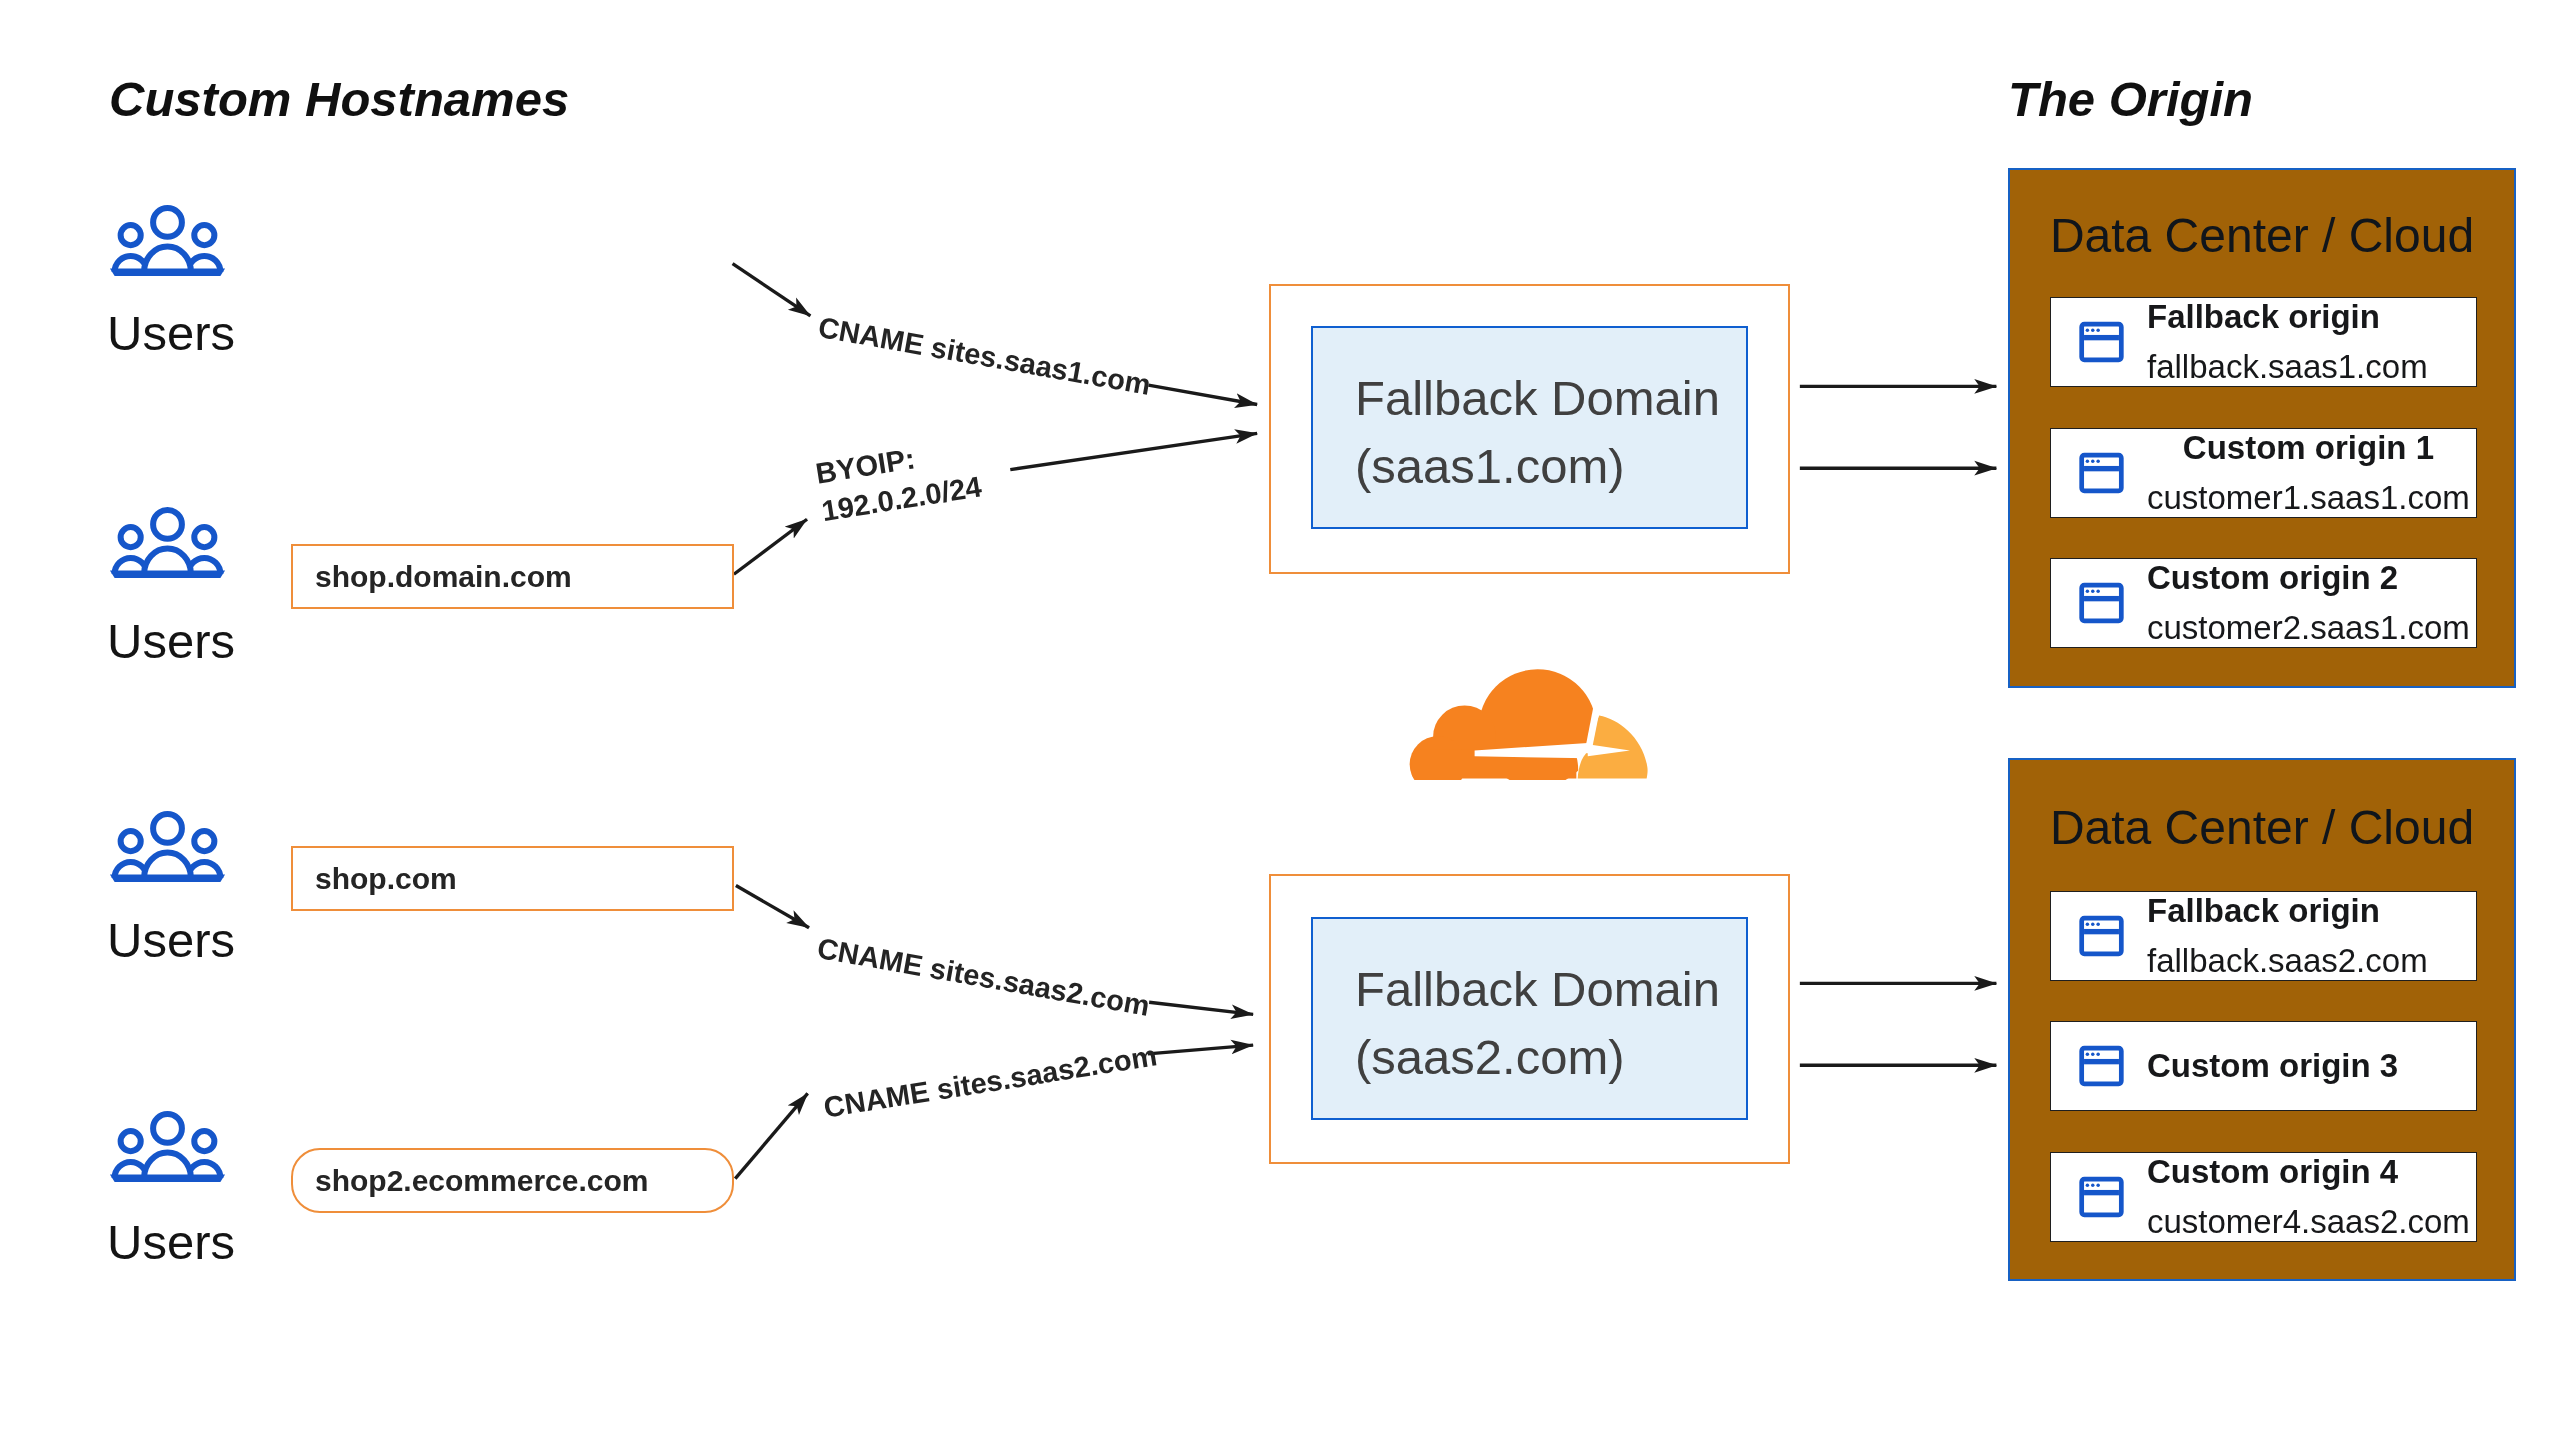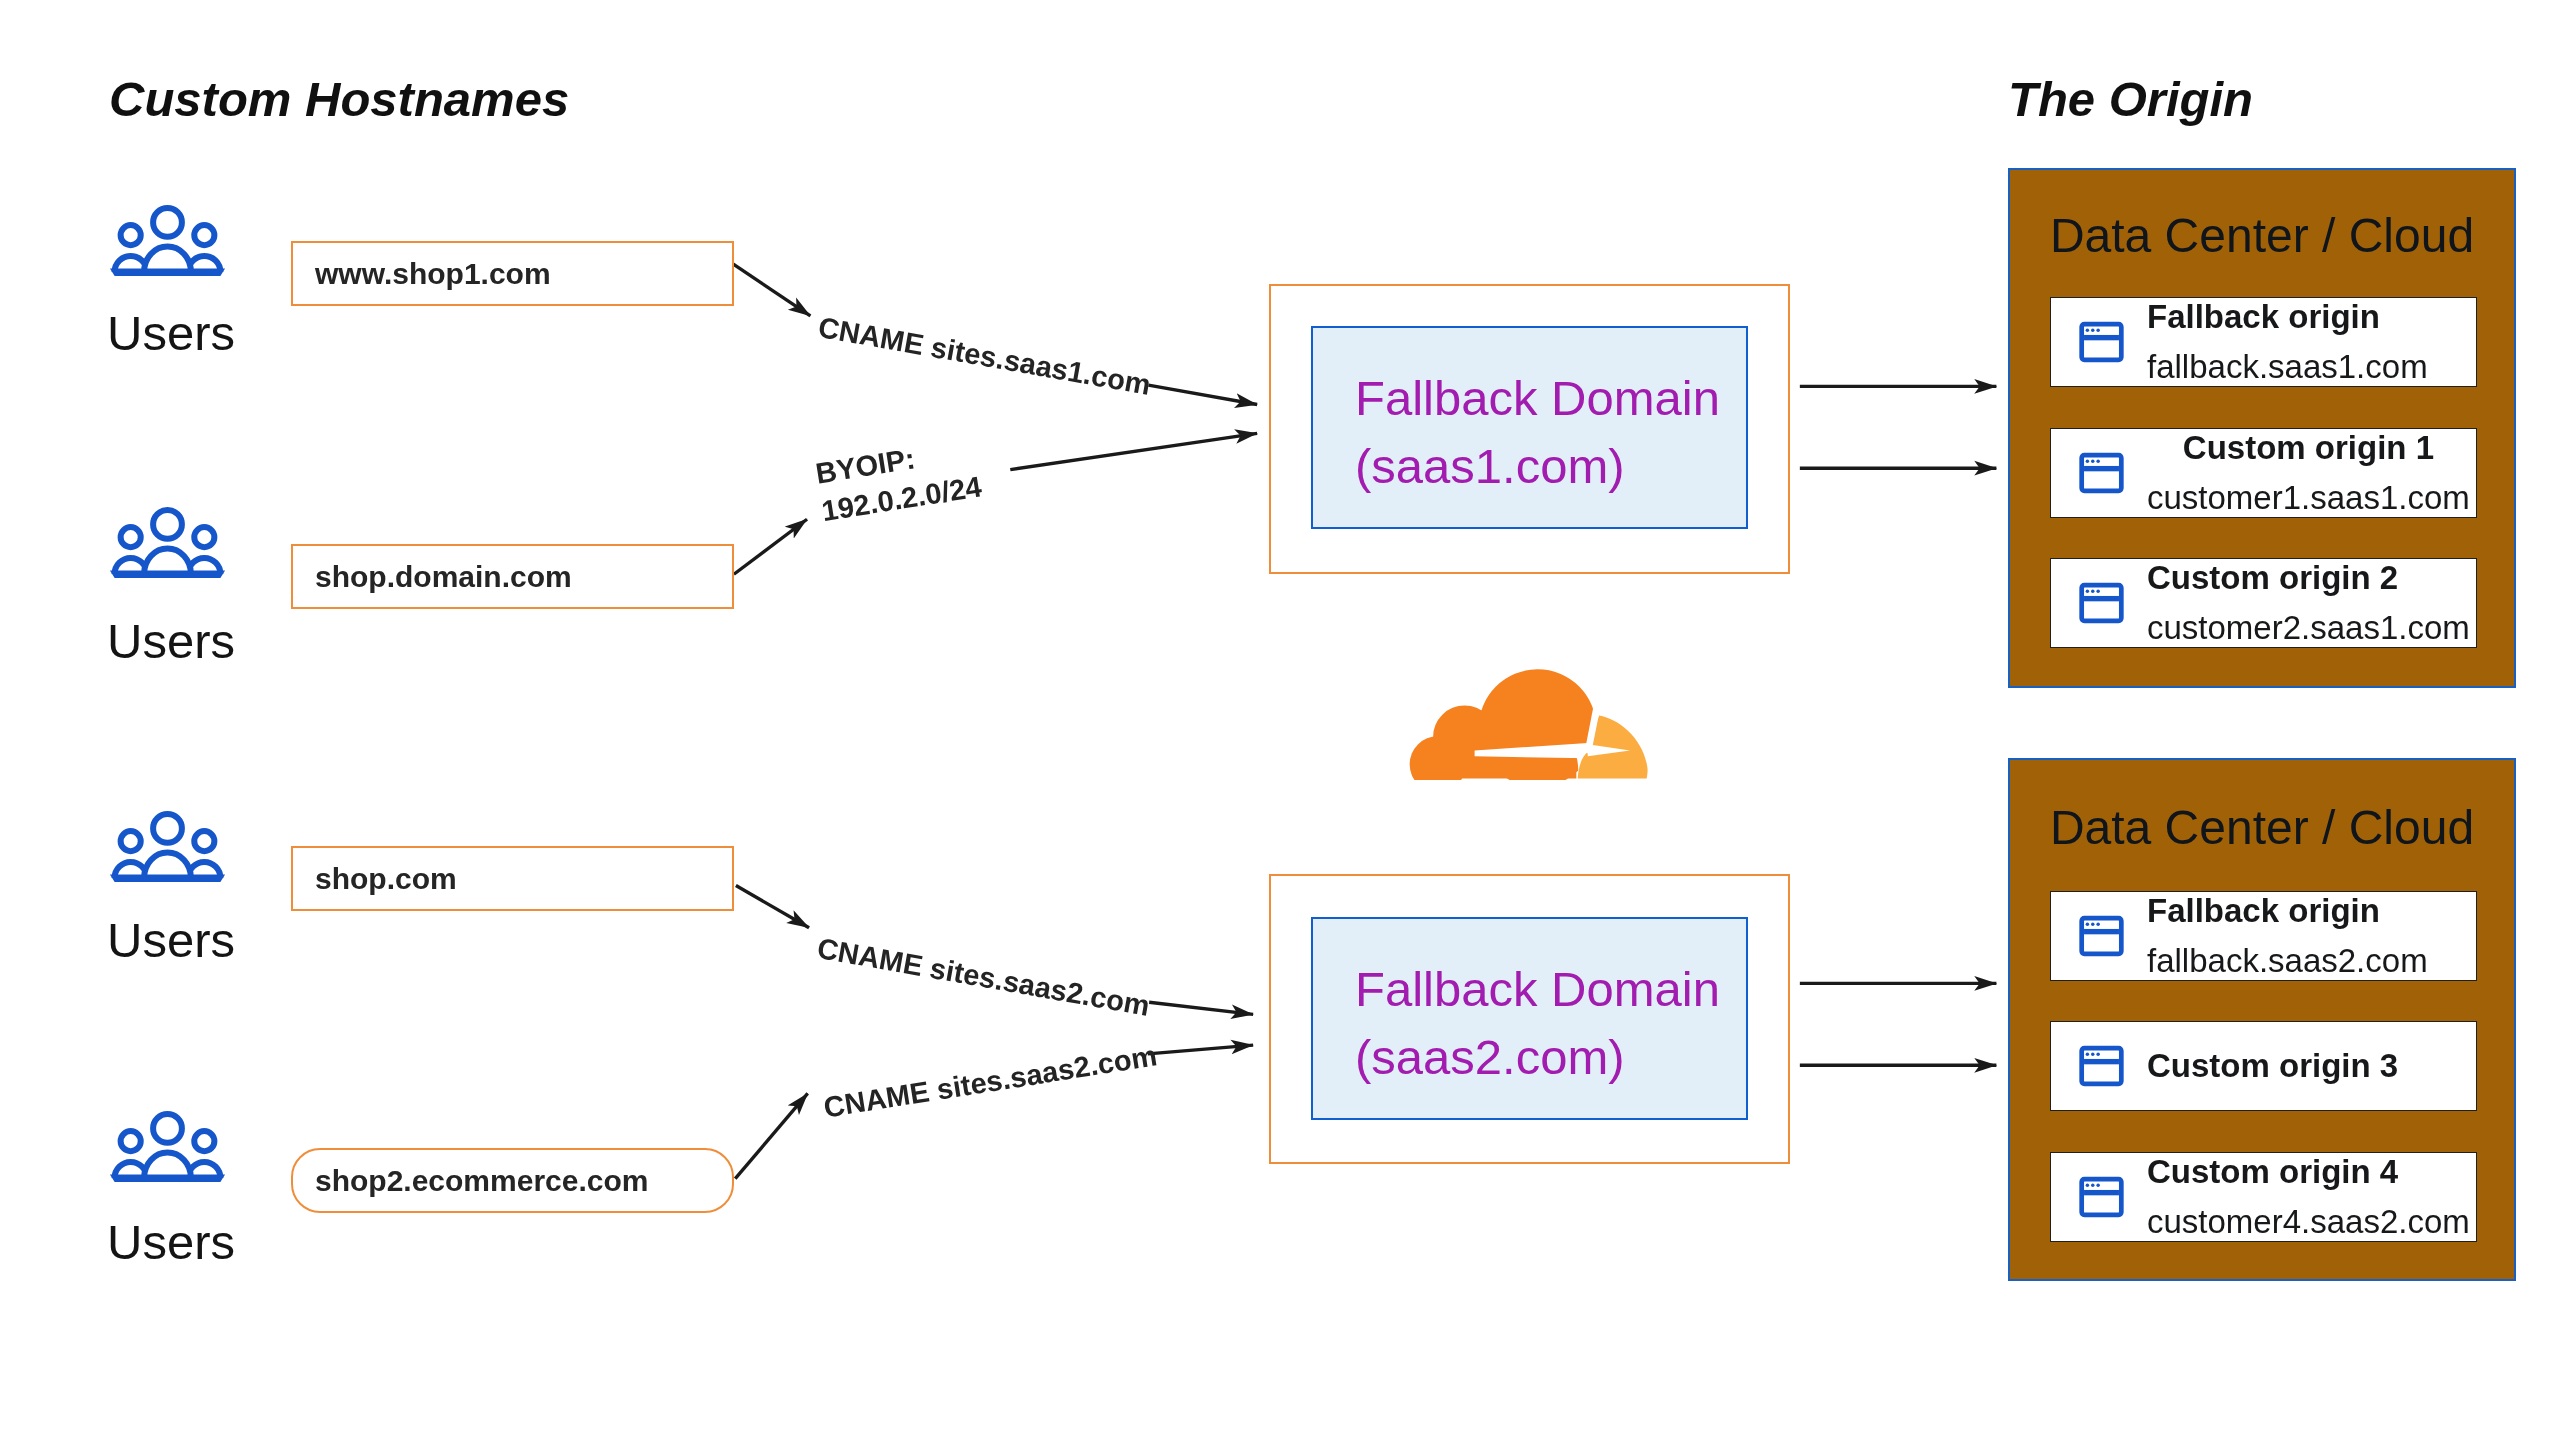--- a/index.html
+++ b/index.html
@@ -13,21 +13,21 @@
   .hostbox{
     box-sizing:border-box;width:443px;height:65px;background:#ffffff;
     border:2.7px solid #EF8E3A;display:flex;align-items:center;
   }
   .hostbox span{font-size:30px;font-weight:700;color:#252525;padding-left:22px;white-space:nowrap;}
   .fb-outer{box-sizing:border-box;width:521px;height:290px;border:2.7px solid #EF8E3A;background:#ffffff;}
   .fb-inner{
     box-sizing:border-box;width:437px;height:203px;border:2.7px solid #0F5FD0;background:#E2EFF9;
     display:flex;flex-direction:column;justify-content:center;padding-top:9.4px;
   }
-  .fb-inner div{font-size:49px;font-weight:400;color:#a21caf;line-height:68px;padding-left:42px;white-space:nowrap;}
+  .fb-inner div{font-size:49px;font-weight:400;color:#404040;line-height:68px;padding-left:42px;white-space:nowrap;}
   .dc-box{box-sizing:border-box;width:508px;border:2.7px solid #1761C4;background:#a16207;}
   .dc-title{width:100%;text-align:center;font-size:48px;font-weight:400;color:#10151b;line-height:48px;white-space:nowrap;}
   .origin-card{
     box-sizing:border-box;position:absolute;left:40px;width:427px;height:90px;background:#ffffff;
     border:1.3px solid #1f1f1f;display:flex;align-items:center;
   }
   .origin-card .icon-wrap{margin-left:27.5px;width:45px;height:42px;flex:0 0 auto;}
   .origin-card .card-text{margin-left:23.5px;display:flex;flex-direction:column;}
   .card-name{font-size:33px;font-weight:700;color:#17181a;line-height:50px;white-space:nowrap;}
   .card-host{font-size:33px;font-weight:400;color:#17181a;line-height:50px;white-space:nowrap;}
@@ -72,23 +72,20 @@
       <path d="M11,103 A24,24 0 0 1 59,103" fill="#ffffff" stroke="#1556CA" stroke-width="9"></path>
       <path d="M121,103 A24,24 0 0 1 169,103" fill="#ffffff" stroke="#1556CA" stroke-width="9"></path>
       <circle cx="35" cy="48" r="15" fill="#ffffff" stroke="#1556CA" stroke-width="9"></circle>
       <circle cx="145" cy="48" r="15" fill="#ffffff" stroke="#1556CA" stroke-width="9"></circle>
       <path d="M55,103 A35,38 0 0 1 125,103" fill="#ffffff" stroke="#1556CA" stroke-width="9"></path>
       <circle cx="90" cy="29" r="21.5" fill="#ffffff" stroke="#1556CA" stroke-width="9"></circle>
       <path d="M4,98 L176,98 L169,109 L11,109 Z" fill="#1556CA"></path>
     </svg>
   </div>
   <div class="abs users-label" style="left:107px;top:309px;">Users</div>
-  <div class="abs hostbox" style="left:291px;top:241px;">
-    <span>www.shop1.com</span>
-  </div>
 
   <div class="abs" style="left:107px;top:505px;width:121px;height:77px;">
     <svg width="121" height="77" viewBox="0 0 180 115" fill="none">
       <path d="M11,103 A24,24 0 0 1 59,103" fill="#ffffff" stroke="#1556CA" stroke-width="9"></path>
       <path d="M121,103 A24,24 0 0 1 169,103" fill="#ffffff" stroke="#1556CA" stroke-width="9"></path>
       <circle cx="35" cy="48" r="15" fill="#ffffff" stroke="#1556CA" stroke-width="9"></circle>
       <circle cx="145" cy="48" r="15" fill="#ffffff" stroke="#1556CA" stroke-width="9"></circle>
       <path d="M55,103 A35,38 0 0 1 125,103" fill="#ffffff" stroke="#1556CA" stroke-width="9"></path>
       <circle cx="90" cy="29" r="21.5" fill="#ffffff" stroke="#1556CA" stroke-width="9"></circle>
       <path d="M4,98 L176,98 L169,109 L11,109 Z" fill="#1556CA"></path>

